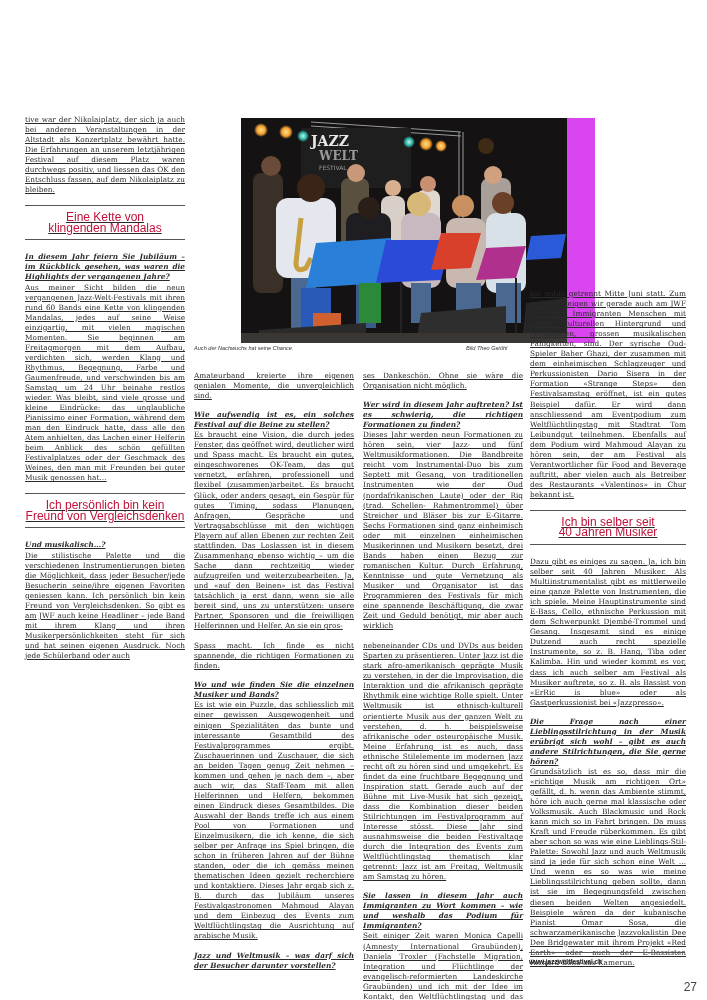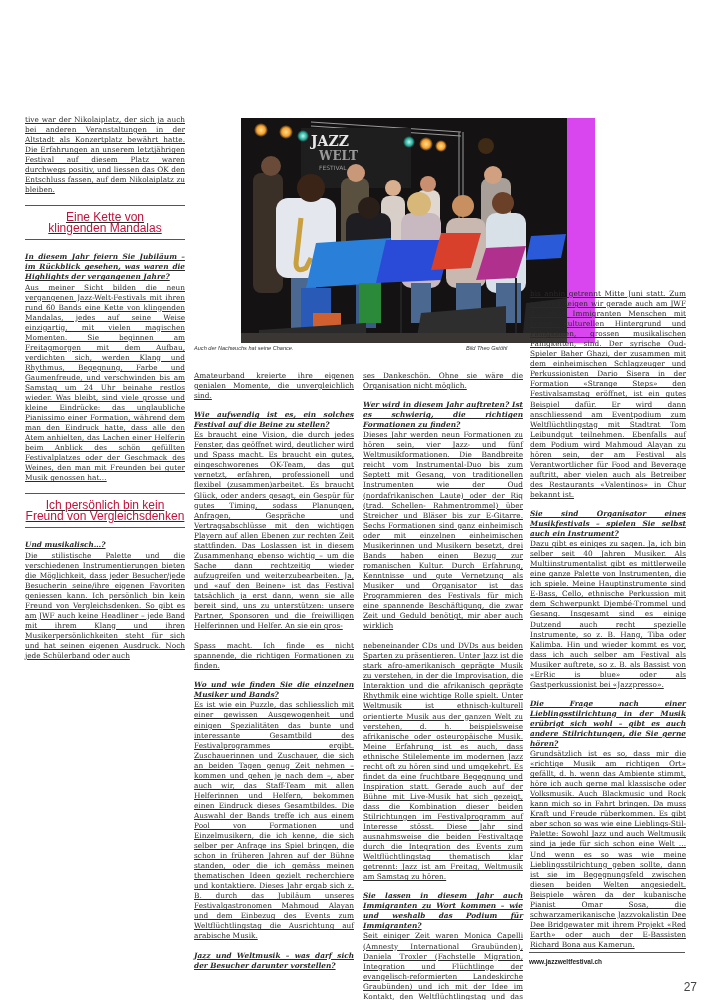--- a/index.html
+++ b/index.html
@@ -155,20 +155,23 @@
   <p class="q">Wer wird in diesem Jahr auftreten? Ist es schwierig, die richtigen Formationen zu finden?</p>
   <p>Dieses Jahr werden neun Formationen zu hören sein, vier Jazz- und fünf Weltmusikformationen. Die Bandbreite reicht vom Instrumental-Duo bis zum Septett mit Gesang, von traditionellen Instrumenten wie der Oud (nordafrikanischen Laute) oder der Riq (trad. Schellen- Rahmentrommel) über Streicher und Bläser bis zur E-Gitarre. Sechs Formationen sind ganz einheimisch oder mit einzelnen einheimischen Musikerinnen und Musikern besetzt, drei Bands haben einen Bezug zur romanischen Kultur. Durch Erfahrung, Kenntnisse und gute Vernetzung als Musiker und Organisator ist das Programmieren des Festivals für mich eine spannende Beschäftigung, die zwar Zeit und Geduld benötigt, mir aber auch wirklich</p>
   <div class="gap"></div>
   <p>nebeneinander CDs und DVDs aus beiden Sparten zu präsentieren. Unter Jazz ist die stark afro-amerikanisch geprägte Musik zu verstehen, in der die Improvisation, die Interaktion und die afrikanisch geprägte Rhythmik eine wichtige Rolle spielt. Unter Weltmusik ist ethnisch-kulturell orientierte Musik aus der ganzen Welt zu verstehen, d. h. beispielsweise afrikanische oder osteuropäische Musik. Meine Erfahrung ist es auch, dass ethnische Stilelemente im modernen Jazz recht oft zu hören sind und umgekehrt. Es findet da eine fruchtbare Begegnung und Inspiration statt. Gerade auch auf der Bühne mit Live-Musik hat sich gezeigt, dass die Kombination dieser beiden Stilrichtungen im Festivalprogramm auf Interesse stösst. Diese Jahr sind ausnahmsweise die beiden Festivaltage durch die Integration des Events zum Weltflüchtlingstag thematisch klar getrennt: Jazz ist am Freitag, Weltmusik am Samstag zu hören.</p>
   <p class="q">Sie lassen in diesem Jahr auch Immigranten zu Wort kommen – wie und weshalb das Podium für Immigranten?</p>
   <p>Seit einiger Zeit waren Monica Capelli (Amnesty International Graubünden), Daniela Troxler (Fachstelle Migration, Integration und Flüchtlinge der evangelisch-reformierten Landeskirche Graubünden) und ich mit der Idee im Kontakt, den Weltflüchtlingstag und das Jazz-Welt-Festival zu kombinieren. Zum einen gibt es da die zeitliche Übereinstimmung – beide Veranstaltungen fanden</p>
 </div>
 
 <div class="col" style="left:530px; top:289px; width:156px;">
   <p>bis anhin getrennt Mitte Juni statt. Zum anderen zeigen wir gerade auch am JWF 15, dass Immigranten Menschen mit einem kulturellen Hintergrund und Fähigkeiten, grossen musikalischen Fähigkeiten, sind. Der syrische Oud-Spieler Baher Ghazi, der zusammen mit dem einheimischen Schlagzeuger und Perkussionisten Dario Sisera in der Formation «Strange Steps» den Festivalsamstag eröffnet, ist ein gutes Beispiel dafür. Er wird dann anschliessend am Eventpodium zum Weltflüchtlingstag mit Stadtrat Tom Leibundgut teilnehmen. Ebenfalls auf dem Podium wird Mahmoud Alayan zu hören sein, der am Festival als Verantwortlicher für Food and Beverage auftritt, aber vielen auch als Betreiber des Restaurants «Valentinos» in Chur bekannt ist.</p>
-  <p class="q">Sie sind Organisator eines Musikfestivals – spielen Sie selbst auch ein Instrument?</p>
+  <div class="pq" style="color: rgb(192, 18, 58);">
+    <span>Ich bin selber seit</span>
+    <span>40 Jahren Musiker</span>
+  </div>
   <p>Dazu gibt es einiges zu sagen. Ja, ich bin selber seit 40 Jahren Musiker. Als Multiinstrumentalist gibt es mittlerweile eine ganze Palette von Instrumenten, die ich spiele. Meine Hauptinstrumente sind E-Bass, Cello, ethnische Perkussion mit dem Schwerpunkt Djembé-Trommel und Gesang. Insgesamt sind es einige Dutzend auch recht spezielle Instrumente, so z. B. Hang, Tiba oder Kalimba. Hin und wieder kommt es vor, dass ich auch selber am Festival als Musiker auftrete, so z. B. als Bassist von «ErRic is blue» oder als Gastperkussionist bei «Jazzpresso».</p>
   <p class="q">Die Frage nach einer Lieblingsstilrichtung in der Musik erübrigt sich wohl – gibt es auch andere Stilrichtungen, die Sie gerne hören?</p>
   <p>Grundsätzlich ist es so, dass mir die «richtige Musik am richtigen Ort» gefällt, d. h. wenn das Ambiente stimmt, höre ich auch gerne mal klassische oder Volksmusik. Auch Blackmusic und Rock kann mich so in Fahrt bringen. Da muss Kraft und Freude rüberkommen. Es gibt aber schon so was wie eine Lieblings-Stil-Palette: Sowohl Jazz und auch Weltmusik sind ja jede für sich schon eine Welt … Und wenn es so was wie meine Lieblingsstilrichtung geben sollte, dann ist sie im Begegnungsfeld zwischen diesen beiden Welten angesiedelt. Beispiele wären da der kubanische Pianist Omar Sosa, die schwarzamerikanische Jazzvokalistin Dee Dee Bridgewater mit ihrem Projekt «Red Earth» oder auch der E-Bassisten Richard Bona aus Kamerun.</p>
 </div>
 
 <div class="url">www.jazzweltfestival.ch</div>
 <div class="pagenum">27</div>
 
 </body></html>

